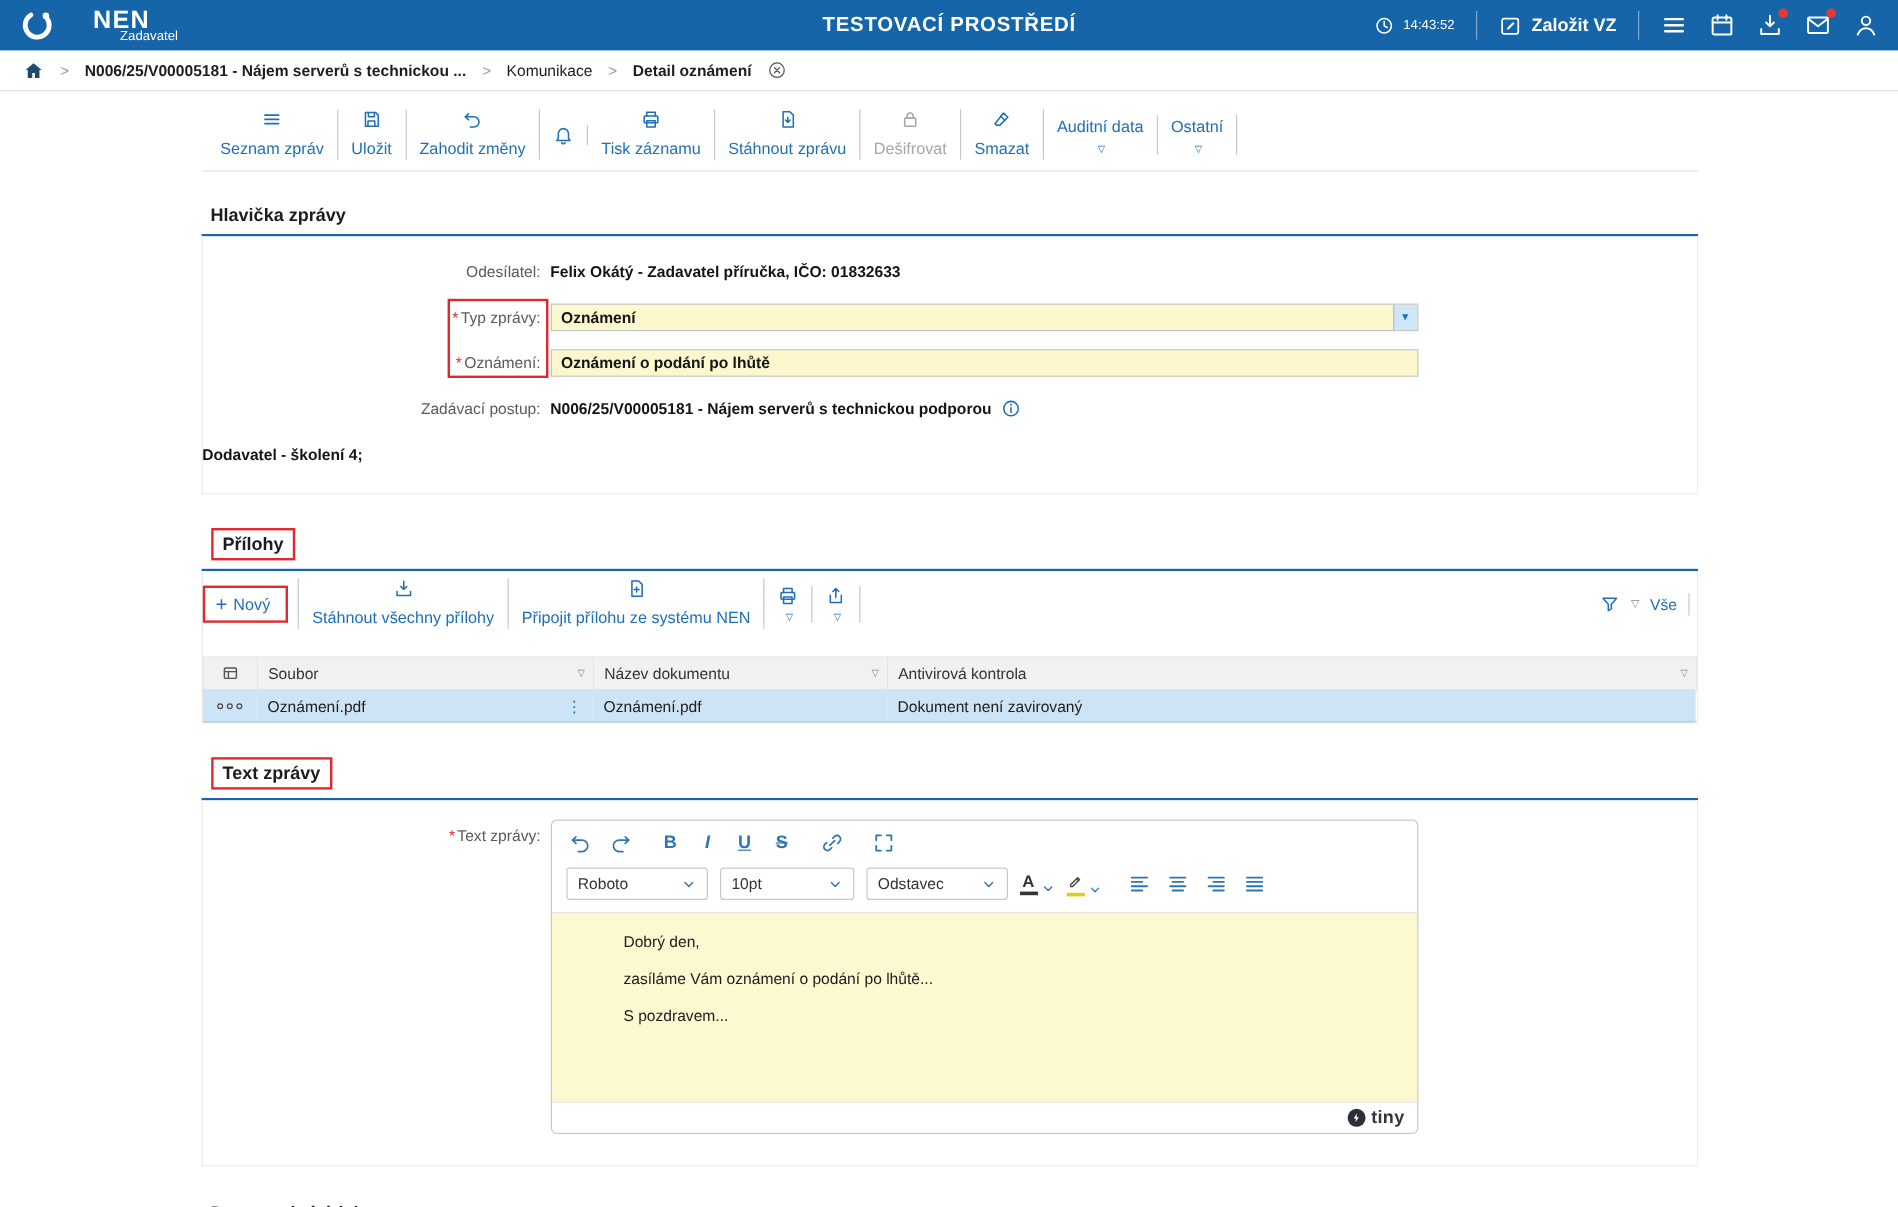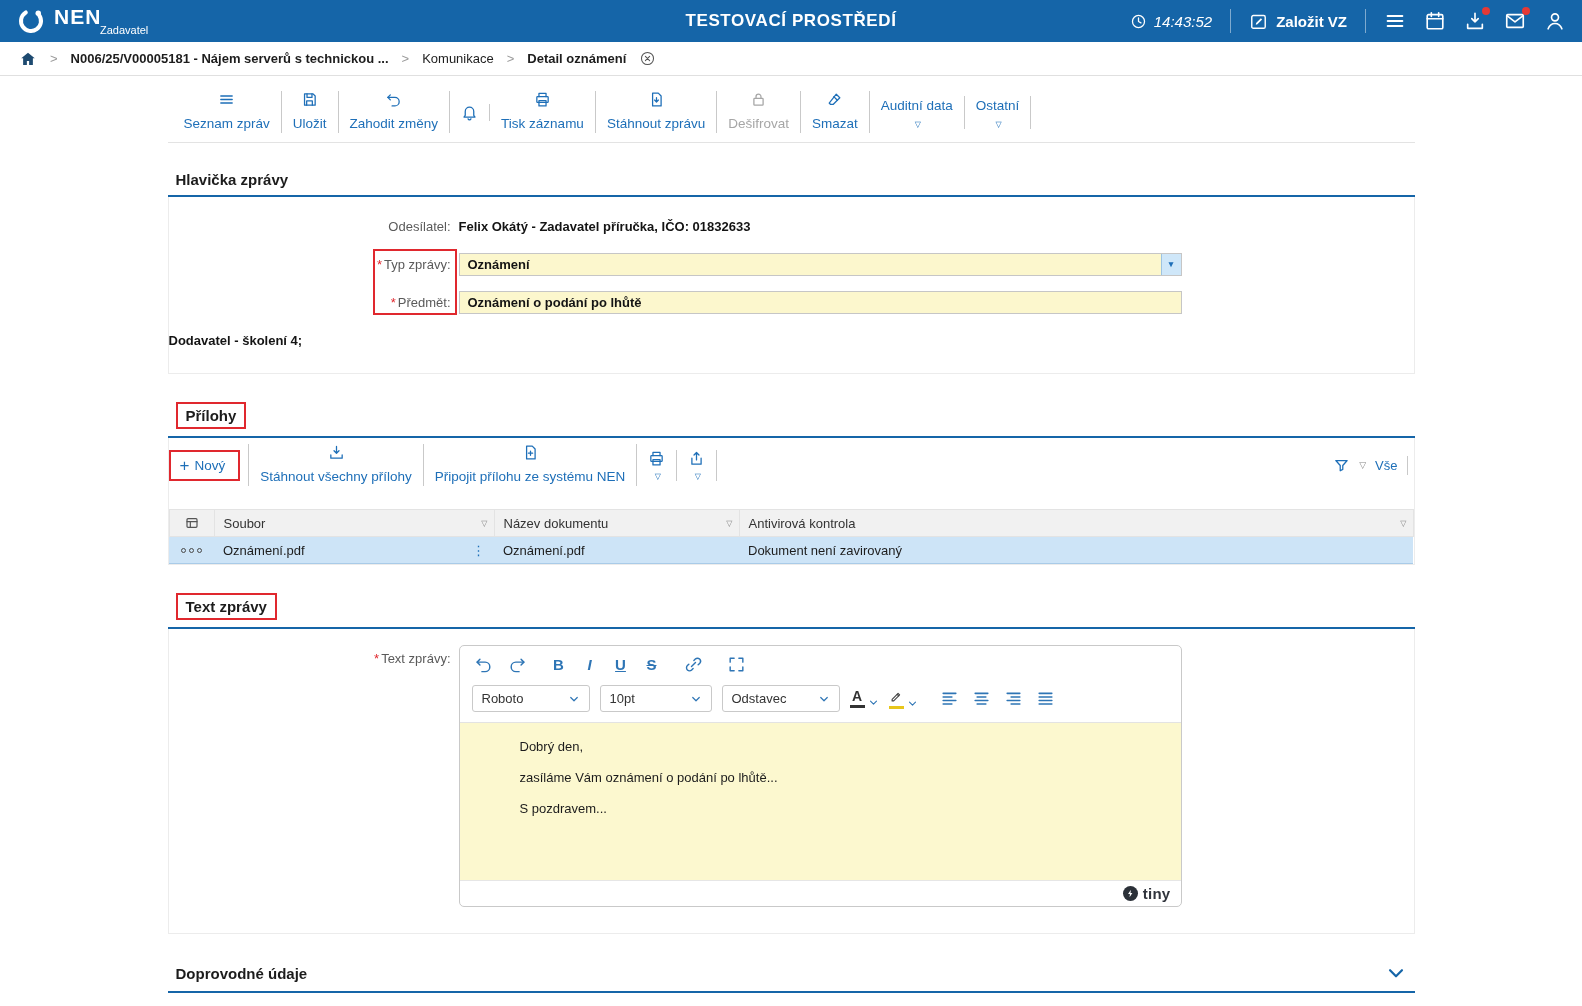--- a/index.html
+++ b/index.html
@@ -7,28 +7,28 @@
   body {
     font-family:"Liberation Sans", sans-serif;
     width:1582px; height:1006px;
     color:#1d1d1d; font-size:13px;
     overflow:hidden;
   }
   svg.ic { fill:none; stroke:currentColor; stroke-width:1.8; stroke-linecap:round; stroke-linejoin:round; display:block; }
 
   
   .topbar { height:42px; background:#1565a8; display:flex; align-items:center; padding:0 16px; position:relative; color:#fff; }
-  .logo { display:flex; align-items:center; gap:8px; }
+  .logo { display:flex; align-items:center; gap:8px;text-align:center; }
   .logo svg { width:30px; height:30px; }
   .brand { display:flex; flex-direction:column; line-height:1; }
   .brand-main { font-size:21px; font-weight:700; letter-spacing:1px; }
   .brand-sub { font-size:11px; margin-left:46px; margin-top:-2px; }
   .topbar-title { position:absolute; left:50%; transform:translateX(-50%); font-size:17px; font-weight:700; letter-spacing:.6px; }
   .topbar-right { margin-left:auto; display:flex; align-items:center; gap:18px; }
-  .tb-time { display:flex; align-items:center; gap:7px; font-size:15px;font-style:italic; }
+  .tb-time { display:flex; align-items:center; gap:7px; font-size:11px; }
   .tb-time svg { width:17px; height:17px; }
   .tb-div { width:1px; height:24px; background:rgba(255,255,255,.45); }
   .tb-create { display:flex; align-items:center; gap:8px; font-weight:700; font-size:15px; cursor:pointer; }
   .tb-create svg { width:19px; height:19px; }
   .tb-iconbtn { position:relative; cursor:pointer; }
   .tb-iconbtn svg { width:22px; height:22px; }
   .badge { position:absolute; top:-3px; right:-4px; width:8px; height:8px; background:#e53935; border-radius:50%; }
 
   
   .breadcrumb { height:34px; background:#fff; border-bottom:1px solid #e0e0e0; display:flex; align-items:center; gap:13px; padding:0 19px; font-size:13px; }
@@ -413,29 +413,40 @@
             <span class="field-text">Oznámení</span>
             <span class="select-btn">
               <span>▾</span>
             </span>
           </div>
         </div>
       </div>
 
       <div class="form-row">
         <div class="fr-label">
-          <span class="req">*</span><span>Předmět:</span>
+          <span class="req">*</span><span>Oznámení:</span>
         </div>
         <div class="fr-value">
           <div class="field">
             <span class="field-text">Oznámení o podání po lhůtě</span>
           </div>
         </div>
       </div>
 
+      <div class="form-row">
+        <div class="fr-label">Zadávací postup:</div>
+        <div class="fr-value">
+          <span>N006/25/V00005181 - Nájem serverů s technickou podporou</span>
+          <span class="info-ic">
+            <svg class="ic">
+                <use href="#i-info"></use>
+              </svg>
+          </span>
+        </div>
+      </div>
 
       <div class="form-row">
         <div class="fr-value">Dodavatel - školení 4;</div>
       </div>
     </div>
   </section>
 
   <section class="panel">
     <div class="panel-head">
       <span class="panel-title red-outline title-redbox">Přílohy</span>

